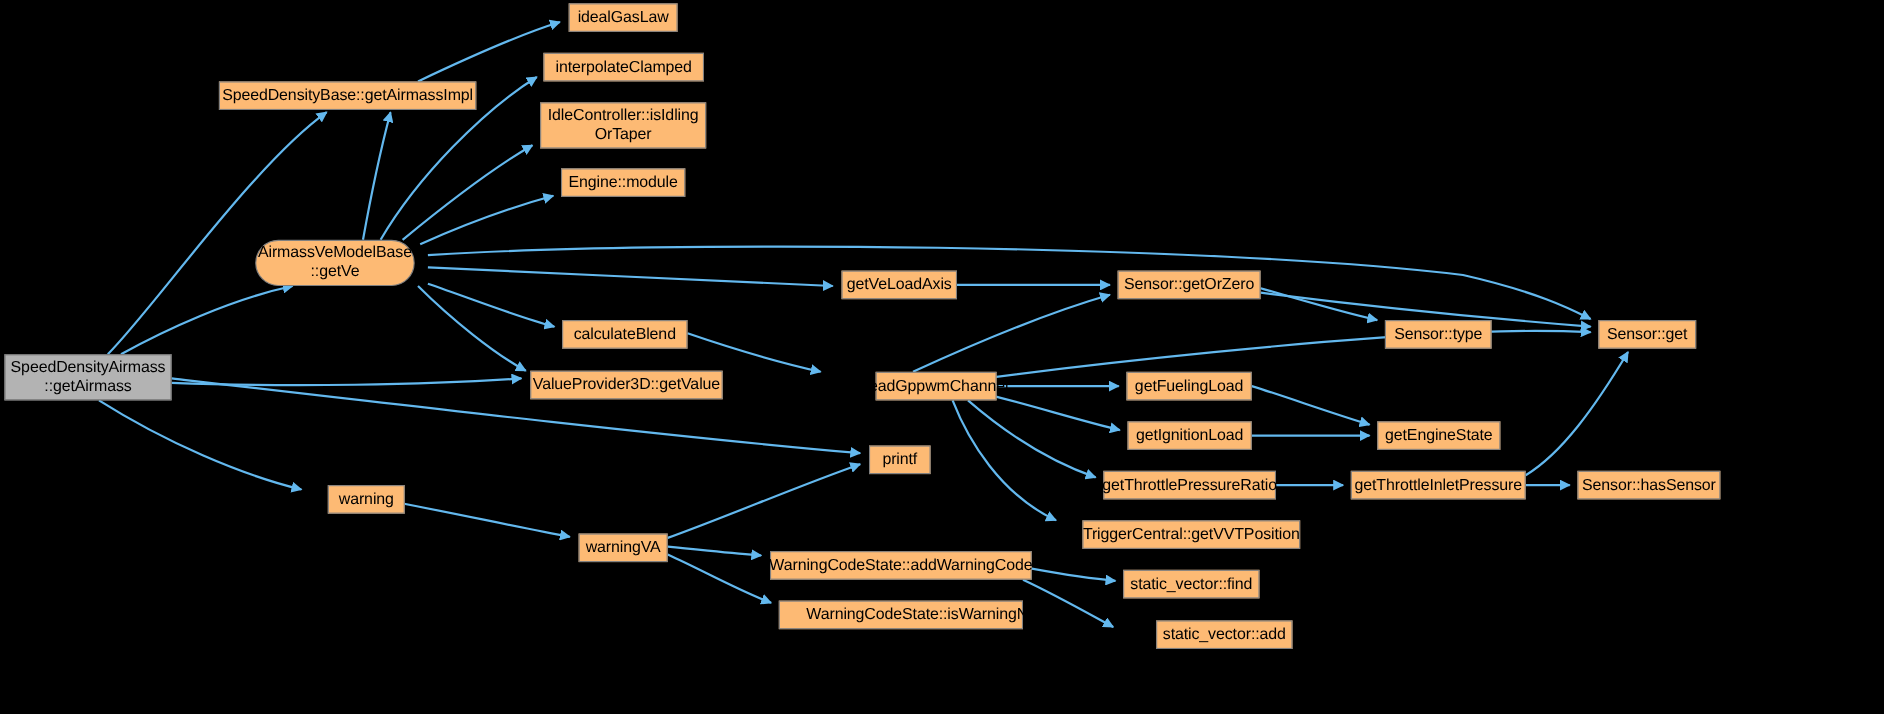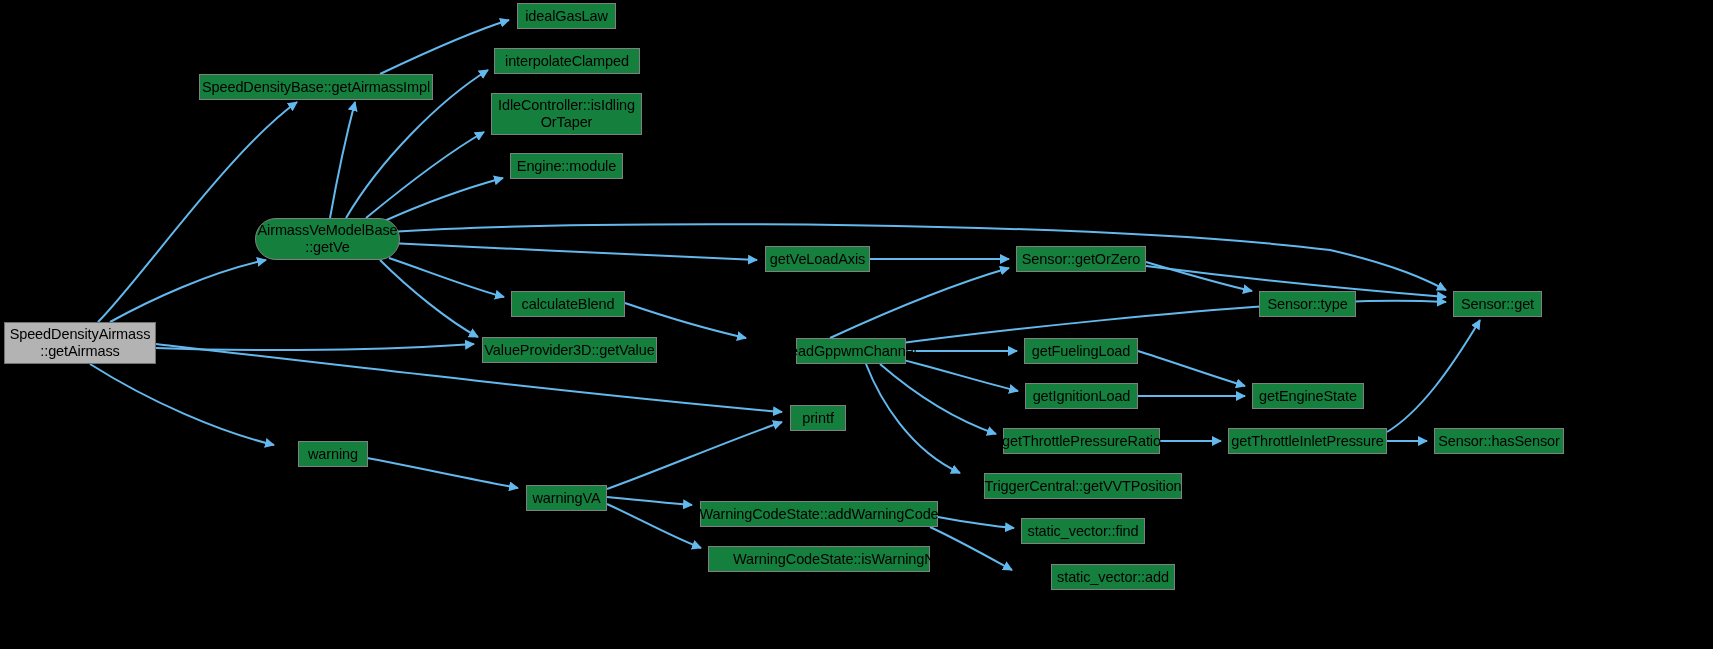--- a/index.html
+++ b/index.html
@@ -19,21 +19,21 @@
     position: absolute;
     left: 0;
     top: 0;
     width: 1713px;
     height: 649px;
     pointer-events: none;
   }
   .node {
     position: absolute;
     box-sizing: border-box;
-    background: #15803d;
+    background: #fdba74;
     border: 1px solid #808080;
     color: #000000;
     font-size: 14.5px;
     line-height: 17px;
     display: flex;
     align-items: center;
     justify-content: center;
     text-align: center;
     white-space: pre-line;
     letter-spacing: -0.1px;
@@ -94,21 +94,21 @@
   </svg>
   <div id="node-group">
       <div class="node root" style="left: 4px; top: 322px; width: 152px; height: 42px;">SpeedDensityAirmass
 ::getAirmass</div>
       <div class="node" style="left: 199px; top: 74px; width: 234px; height: 26px;">SpeedDensityBase::getAirmassImpl</div>
       <div class="node" style="left: 517px; top: 3px; width: 99px; height: 26px;">idealGasLaw</div>
       <div class="node" style="left: 494px; top: 48px; width: 146px; height: 26px;">interpolateClamped</div>
       <div class="node" style="left: 491px; top: 93px; width: 151px; height: 42px;">IdleController::isIdling
 OrTaper</div>
       <div class="node" style="left: 510px; top: 153px; width: 113px; height: 26px;">Engine::module</div>
-      <div class="node" style="left: 255px; top: 218px; width: 145px; height: 42px; border-radius: 21px;">AirmassVeModelBase
+      <div class="node" style="left: 232px; top: 218px; width: 145px; height: 42px; border-radius: 21px;">AirmassVeModelBase
 ::getVe</div>
       <div class="node" style="left: 765px; top: 246px; width: 105px; height: 26px;">getVeLoadAxis</div>
       <div class="node" style="left: 1016px; top: 246px; width: 130px; height: 26px;">Sensor::getOrZero</div>
       <div class="node" style="left: 1259px; top: 291px; width: 97px; height: 26px;">Sensor::type</div>
       <div class="node" style="left: 1453px; top: 291px; width: 89px; height: 26px;">Sensor::get</div>
       <div class="node" style="left: 511px; top: 291px; width: 114px; height: 26px;">calculateBlend</div>
       <div class="node" style="left: 482px; top: 337px; width: 175px; height: 26px;">ValueProvider3D::getValue</div>
       <div class="node" style="left: 753px; top: 338px; width: 110px; height: 26px; margin-left: 43px;">readGppwmChannel</div>
       <div class="node" style="left: 1024px; top: 338px; width: 114px; height: 26px;">getFuelingLoad</div>
       <div class="node" style="left: 1025px; top: 383px; width: 113px; height: 26px;">getIgnitionLoad</div>

